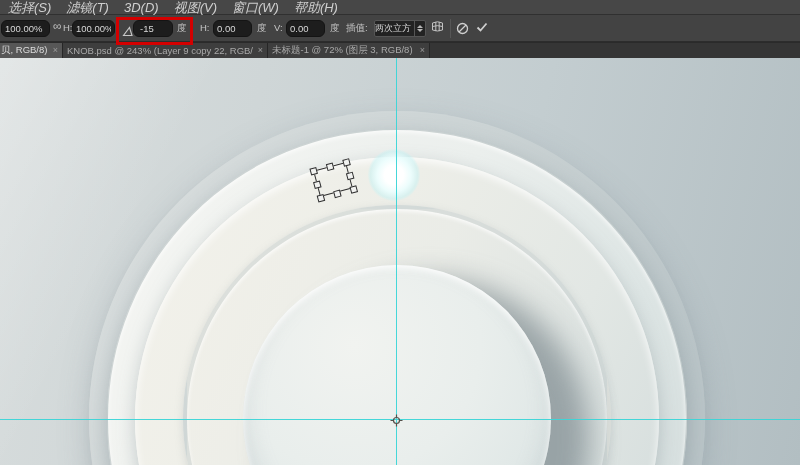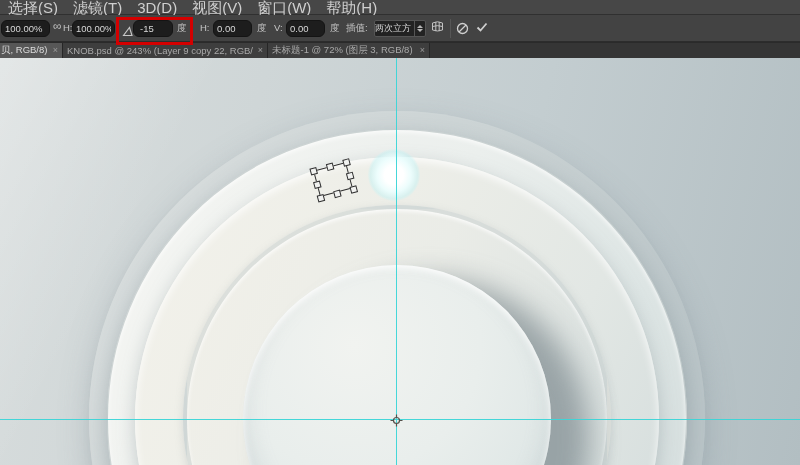--- a/index.html
+++ b/index.html
@@ -10,22 +10,22 @@
     -webkit-font-smoothing:antialiased;
   }
 
   
   .menu-bar {
     position:absolute; left:0; top:0; width:800px; height:15px;
     background:#474747; border-bottom:1px solid #303030;
     display:flex; align-items:center; padding-left:4px;
   }
   .menu-item {
-    color:#cfcfcf; font-size:15px; line-height:15px;
-    padding:0 4px; margin-right:7px; white-space:nowrap; cursor:default;
+    color:#cfcfcf; font-size:13px; line-height:15px;
+    padding:0 4px; margin-right:7px; white-space:nowrap; cursor:default;font-style:italic;
   }
 
   
   .options-bar {
     position:absolute; left:0; top:15px; width:800px; height:27px;
     background:#434343; border-bottom:1px solid #2c2c2c;
   }
   .opt-label { position:absolute; top:7px; color:#c6c6c6; font-size:9.5px; white-space:nowrap; }
   .opt-input {
     position:absolute; top:5px; height:17px;

